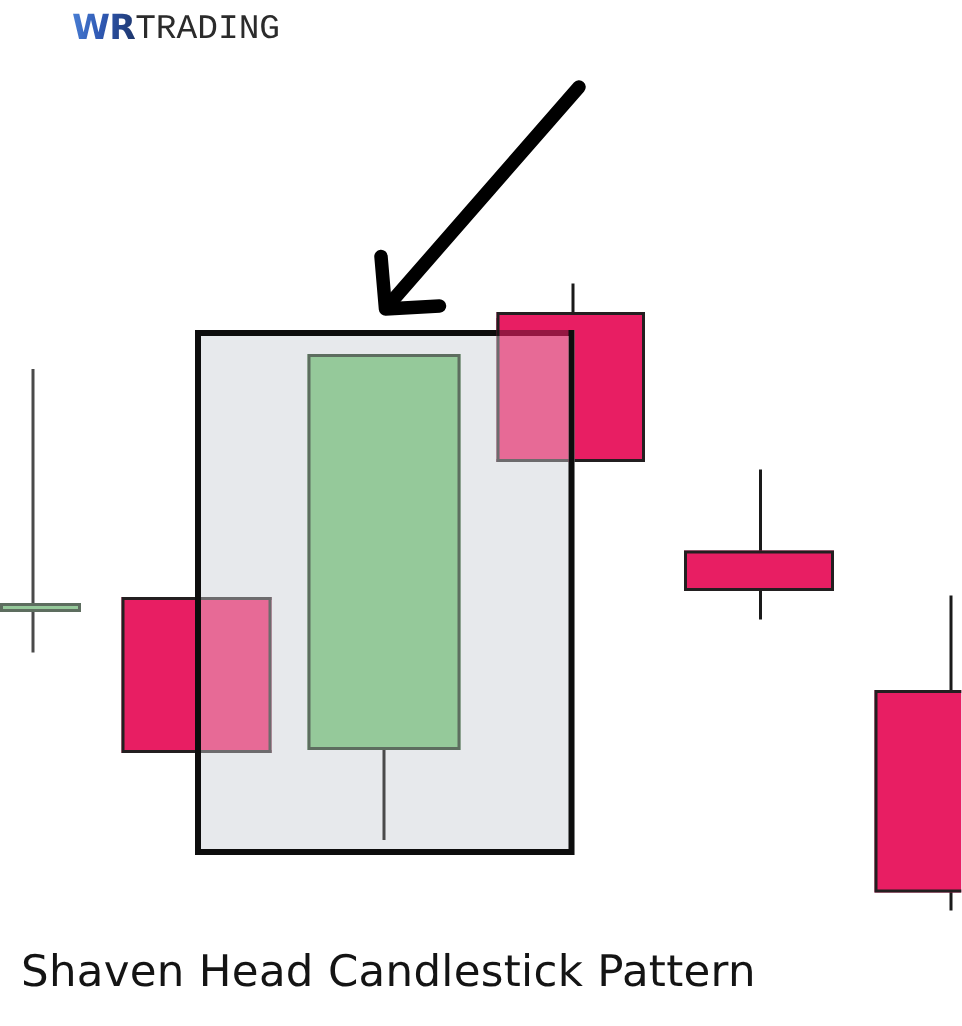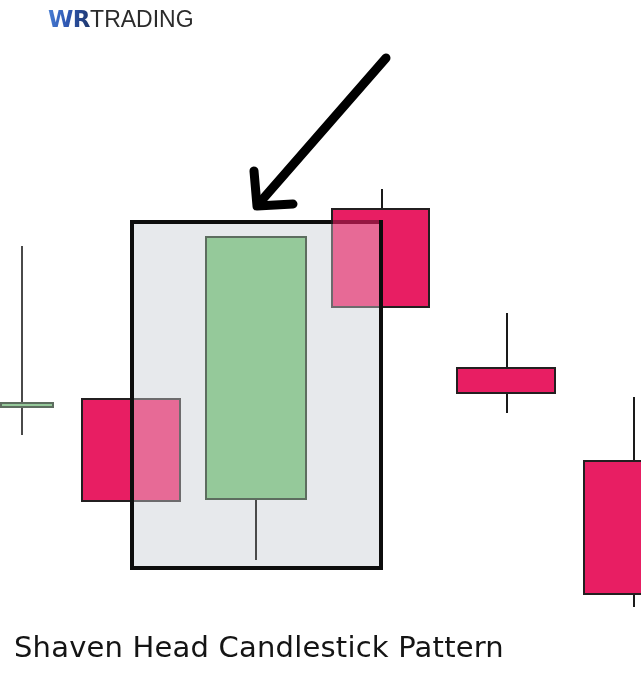--- a/index.html
+++ b/index.html
@@ -36,21 +36,21 @@
     font-weight: 700;
     letter-spacing: -0.5px;
     line-height: 1;
     background: linear-gradient(100deg, #4a7fd4 0%, #2f59b4 45%, #1d3468 100%);
     -webkit-background-clip: text;
     background-clip: text;
     color: transparent;
     -webkit-text-fill-color: transparent;
   }
   #logo .word {
-    font-family: Liberation Sans, sans-serif;
+    font-family: Liberation Mono, monospace;
     font-size: 23px;
     font-weight: 400;
     letter-spacing: 0px;
     line-height: 1;
     color: #2b2b2b;
   }
 
   
   #annotation-label {
     position: absolute;

